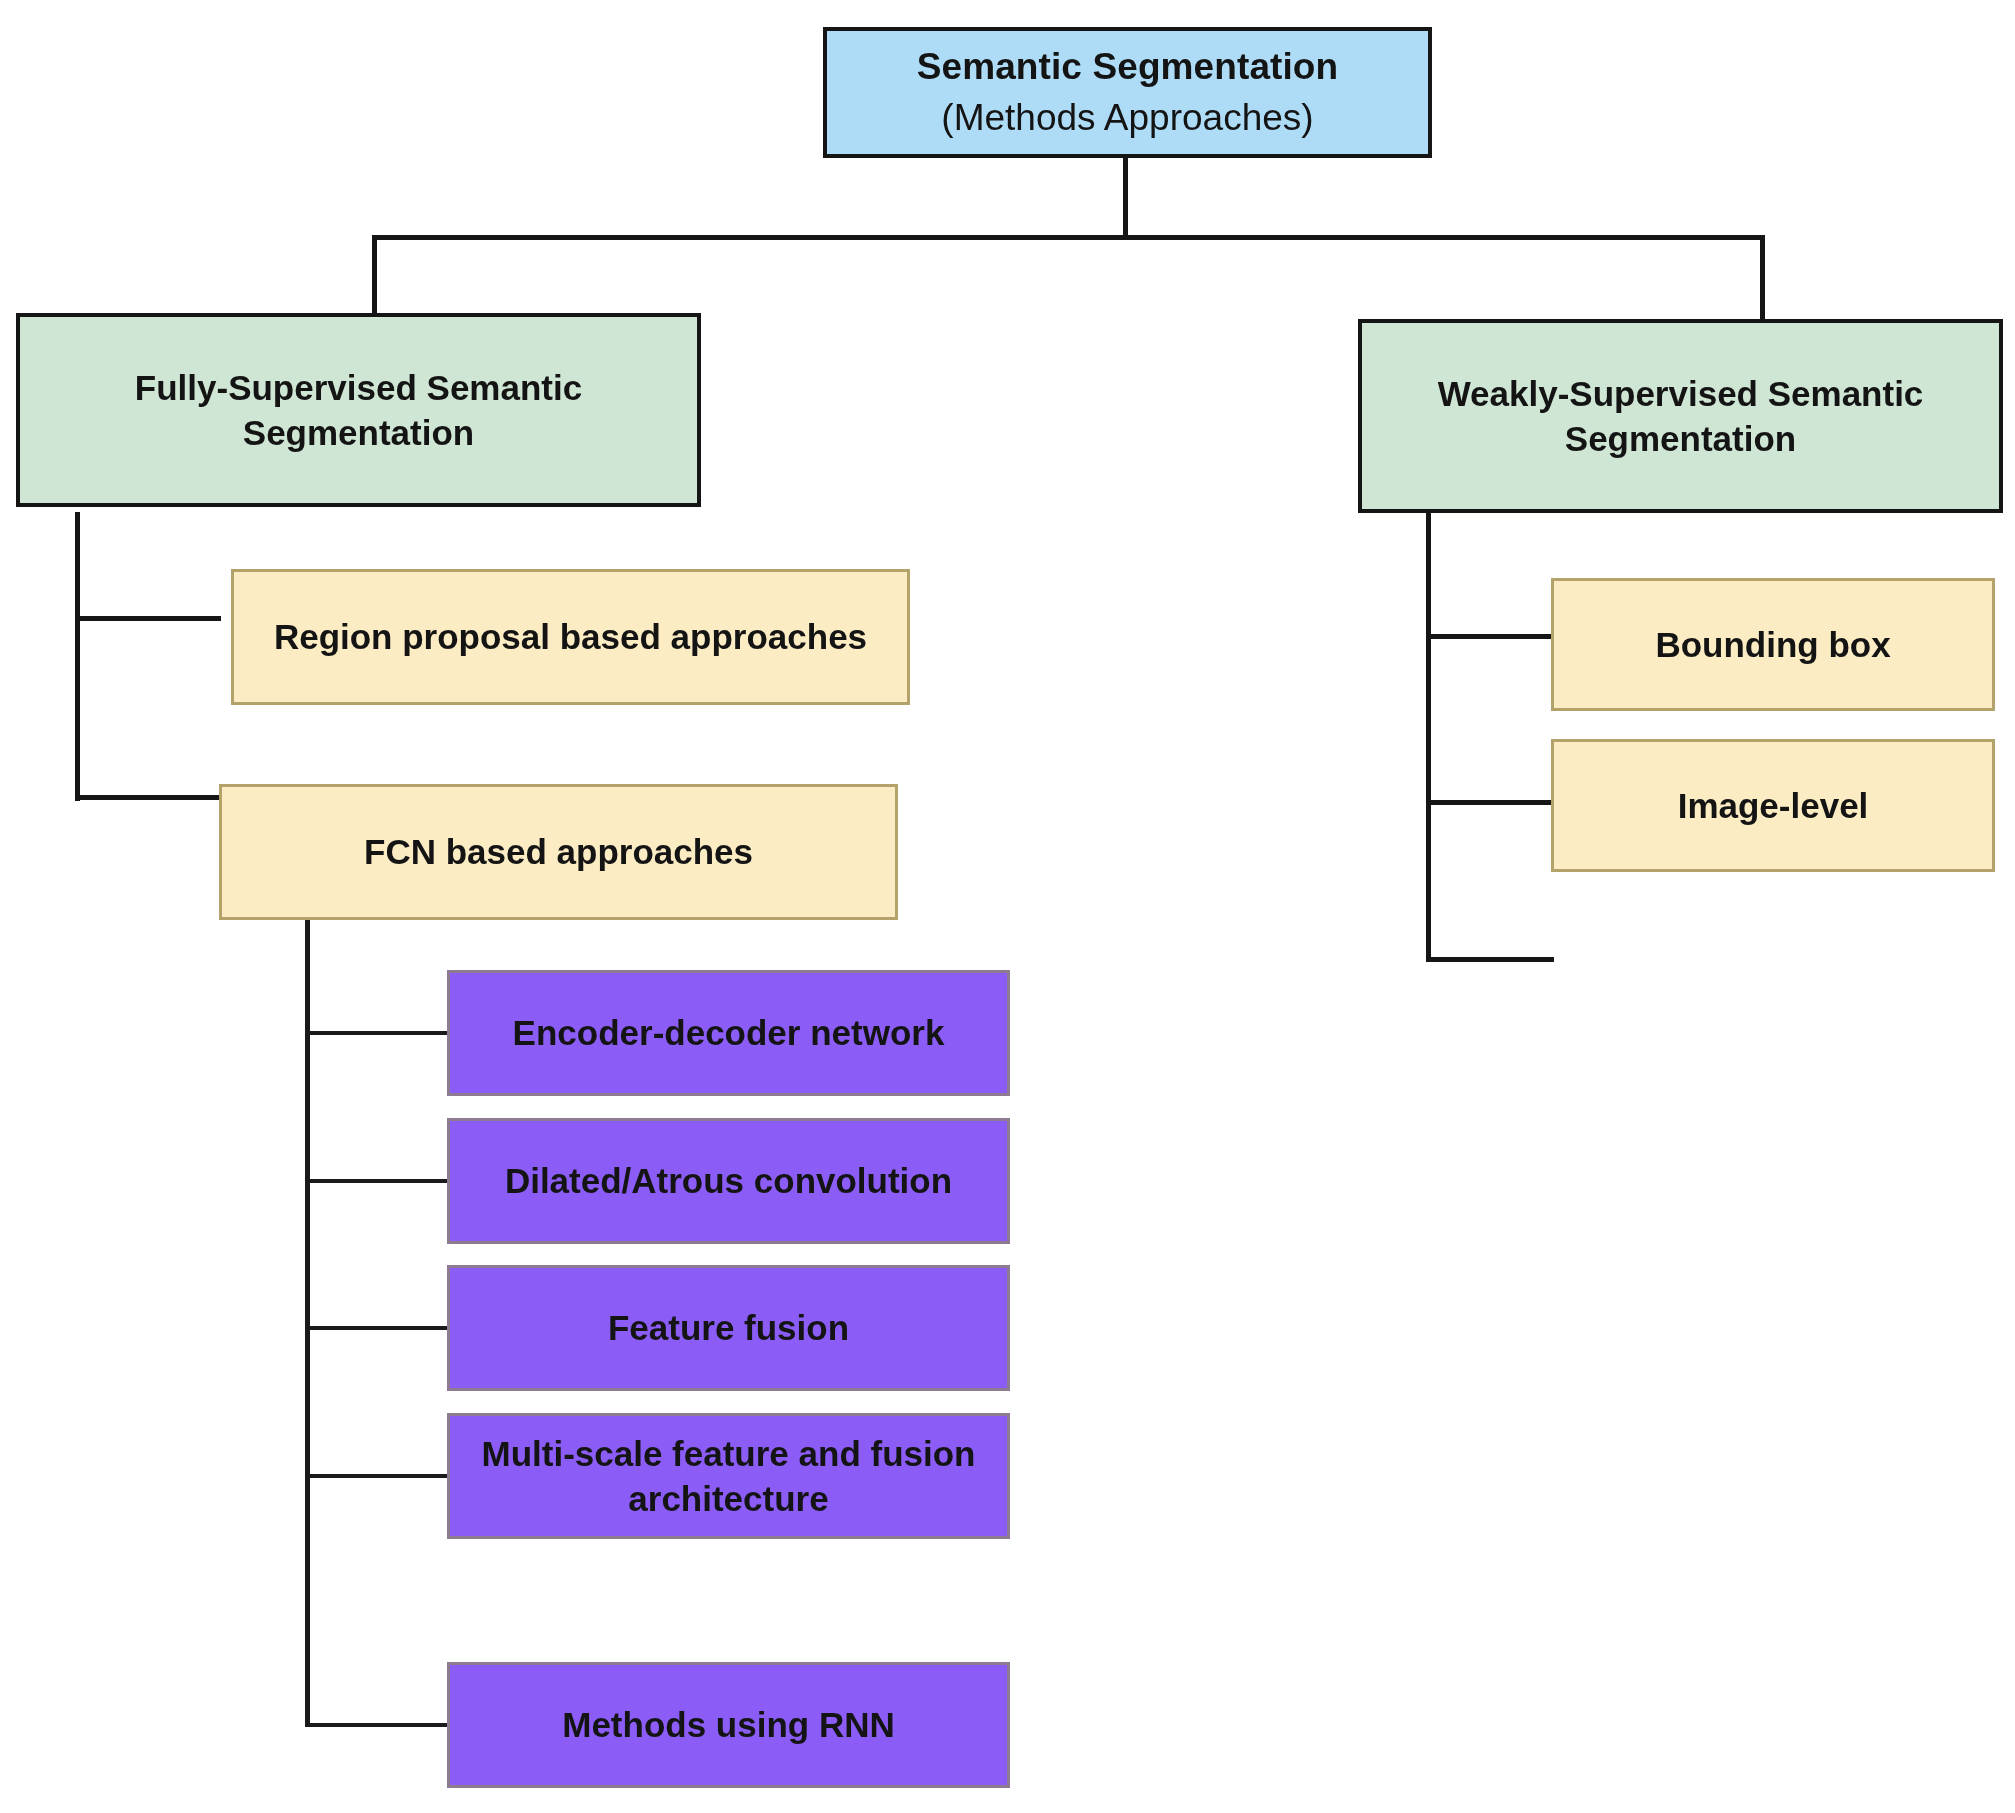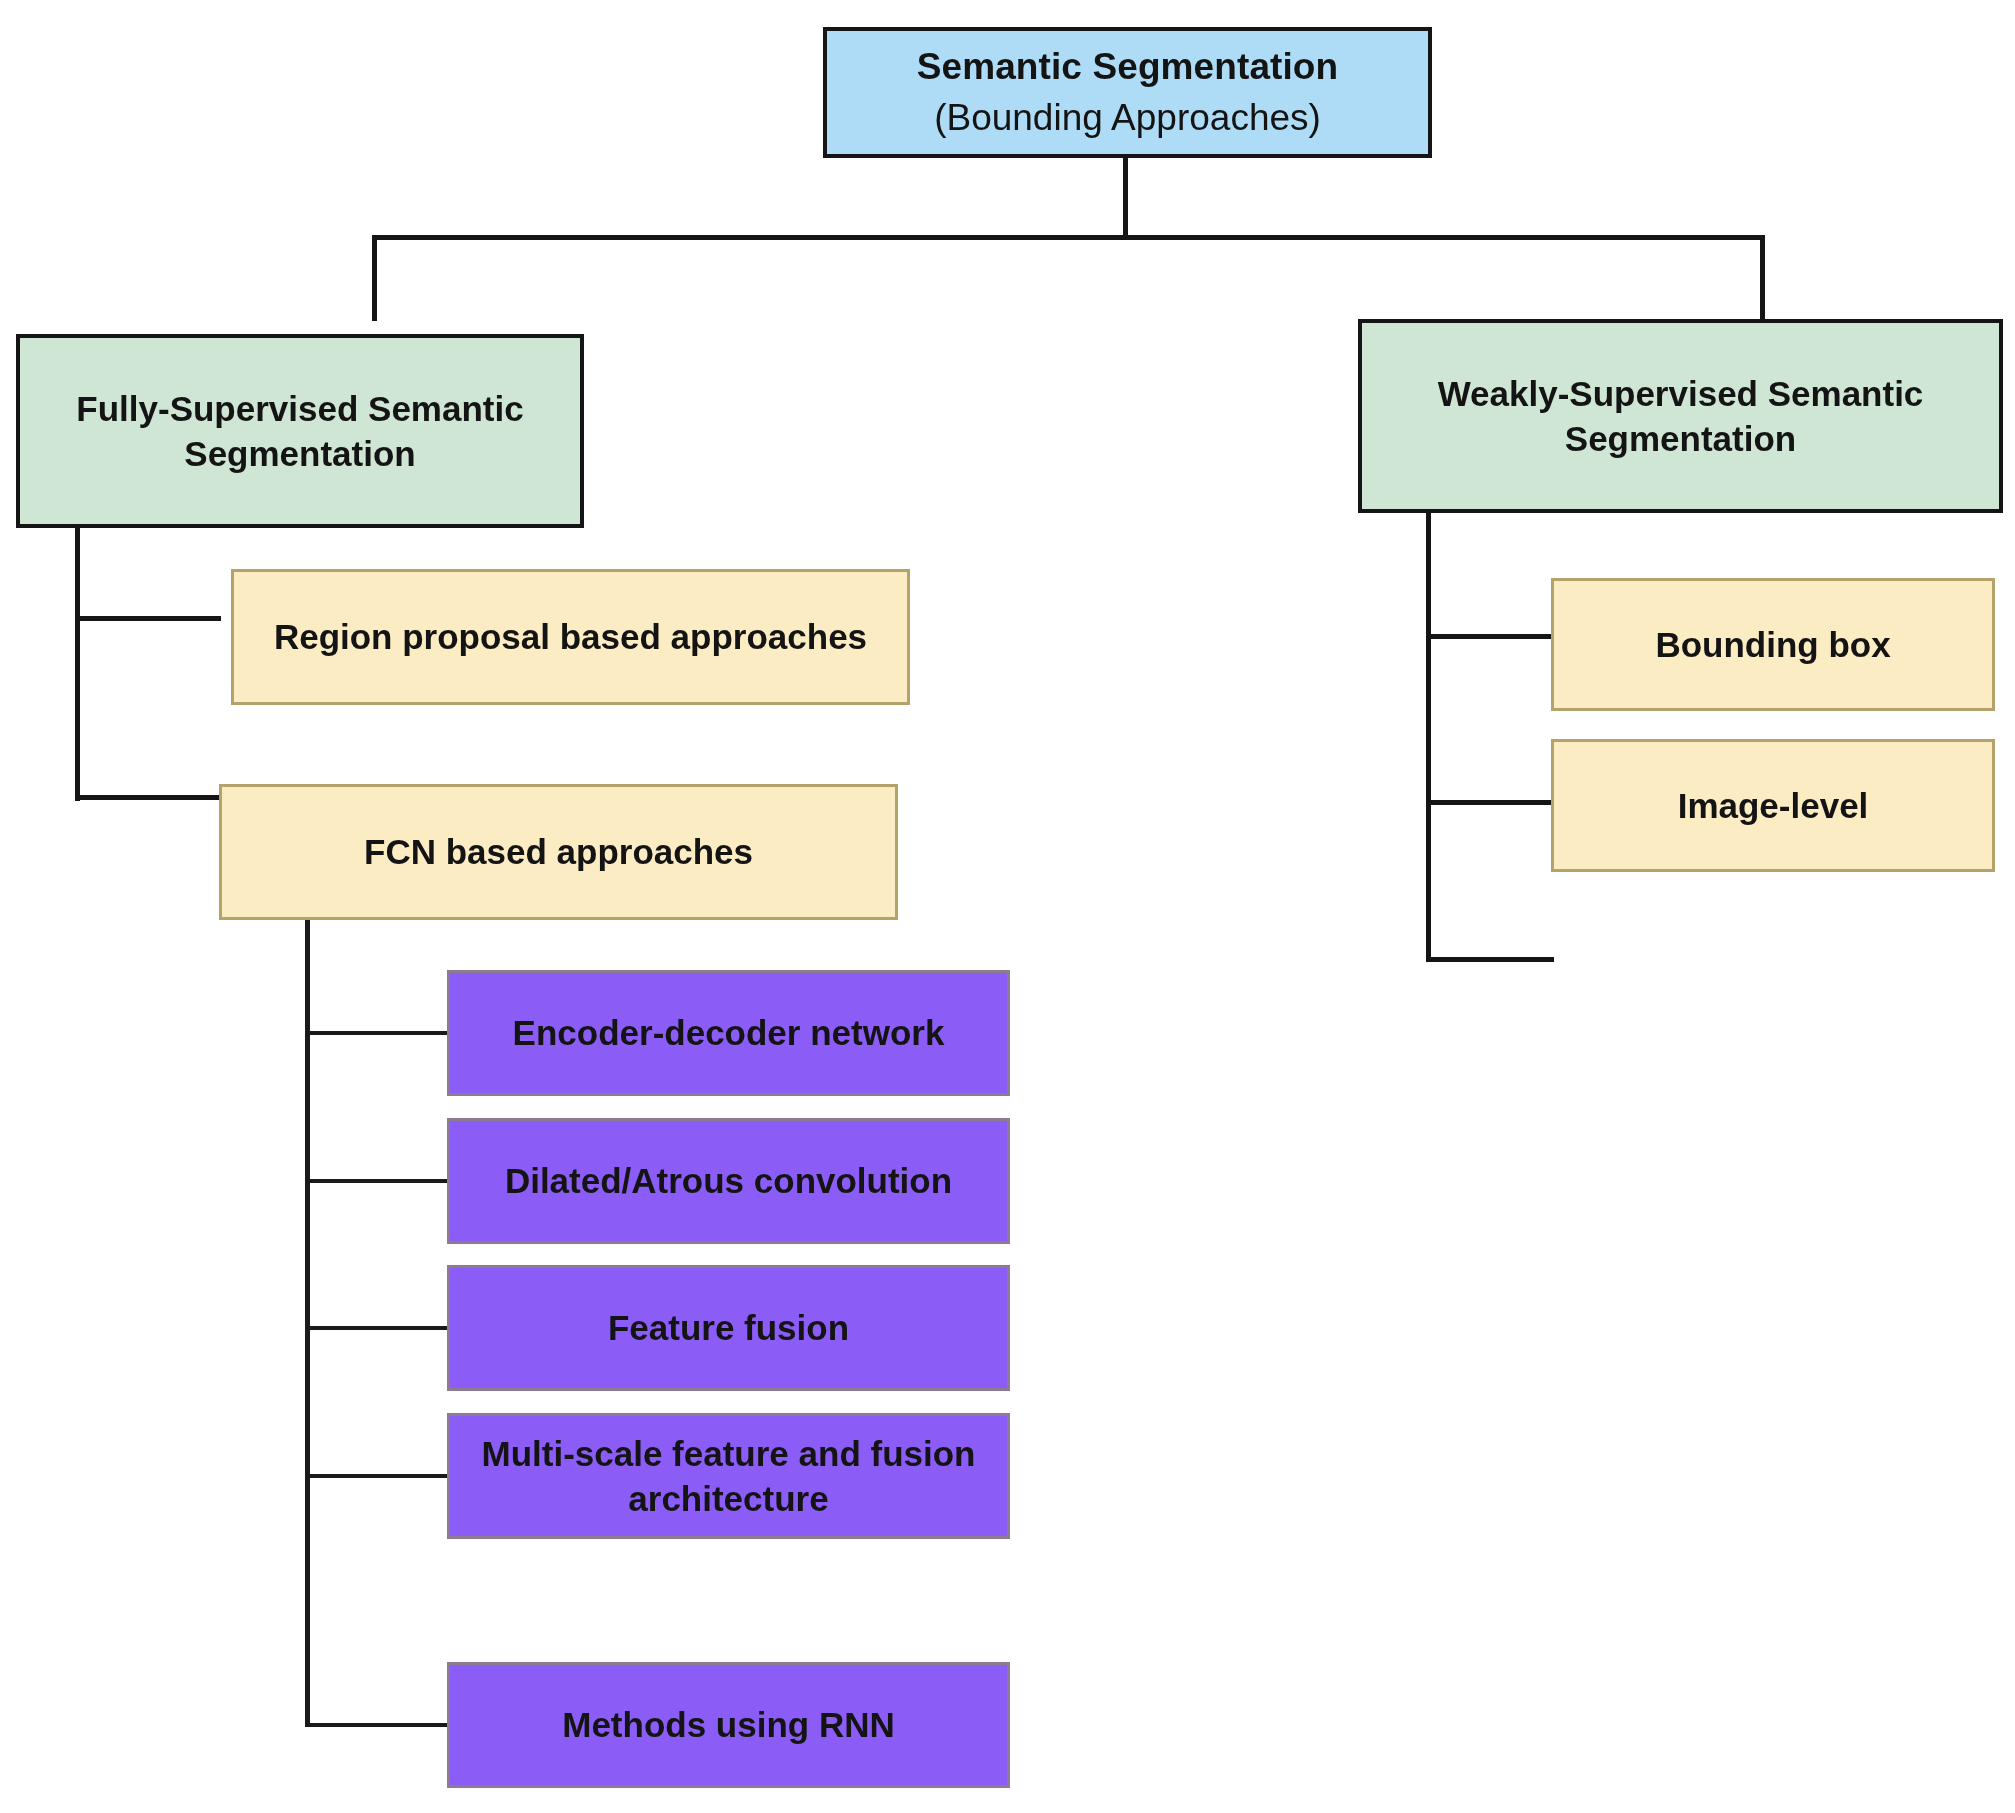--- a/index.html
+++ b/index.html
@@ -103,24 +103,24 @@
   <div class="conn h thin" style="left:305px; top:1474px; width:145px; height:3.8px;"></div>
   <div class="conn h thin" style="left:305px; top:1723px; width:145px; height:3.8px;"></div>
 
   <div class="conn v" style="left:1426px; top:512px; width:5.1px; height:449px;"></div>
   <div class="conn h" style="left:1426px; top:634px; width:128px; height:5.1px;"></div>
   <div class="conn h" style="left:1426px; top:800px; width:128px; height:5.1px;"></div>
   <div class="conn h" style="left:1426px; top:957px; width:128px; height:5.1px;"></div>
 
   <div class="node node--root" style="left:823px; top:27px; width:609px; height:131px;">
     <span class="label line1">Semantic Segmentation</span>
-    <span class="label line2">(Bounding Approaches)</span>
+    <span class="label line2">(Methods Approaches)</span>
   </div>
 
-  <div class="node node--green" style="left:16px; top:334px; width:568px; height:194px;">
+  <div class="node node--green" style="left:16px; top:313px; width:685px; height:194px;">
     <span class="label">Fully-Supervised Semantic Segmentation</span>
   </div>
 
   <div class="node node--green" style="left:1358px; top:319px; width:645px; height:194px;">
     <span class="label">Weakly-Supervised Semantic Segmentation</span>
   </div>
 
   <div class="node node--yellow" style="left:219px; top:569px; width:679px; height:136px;margin-left:12px;">
     <span class="label">Region proposal based approaches</span>
   </div>

